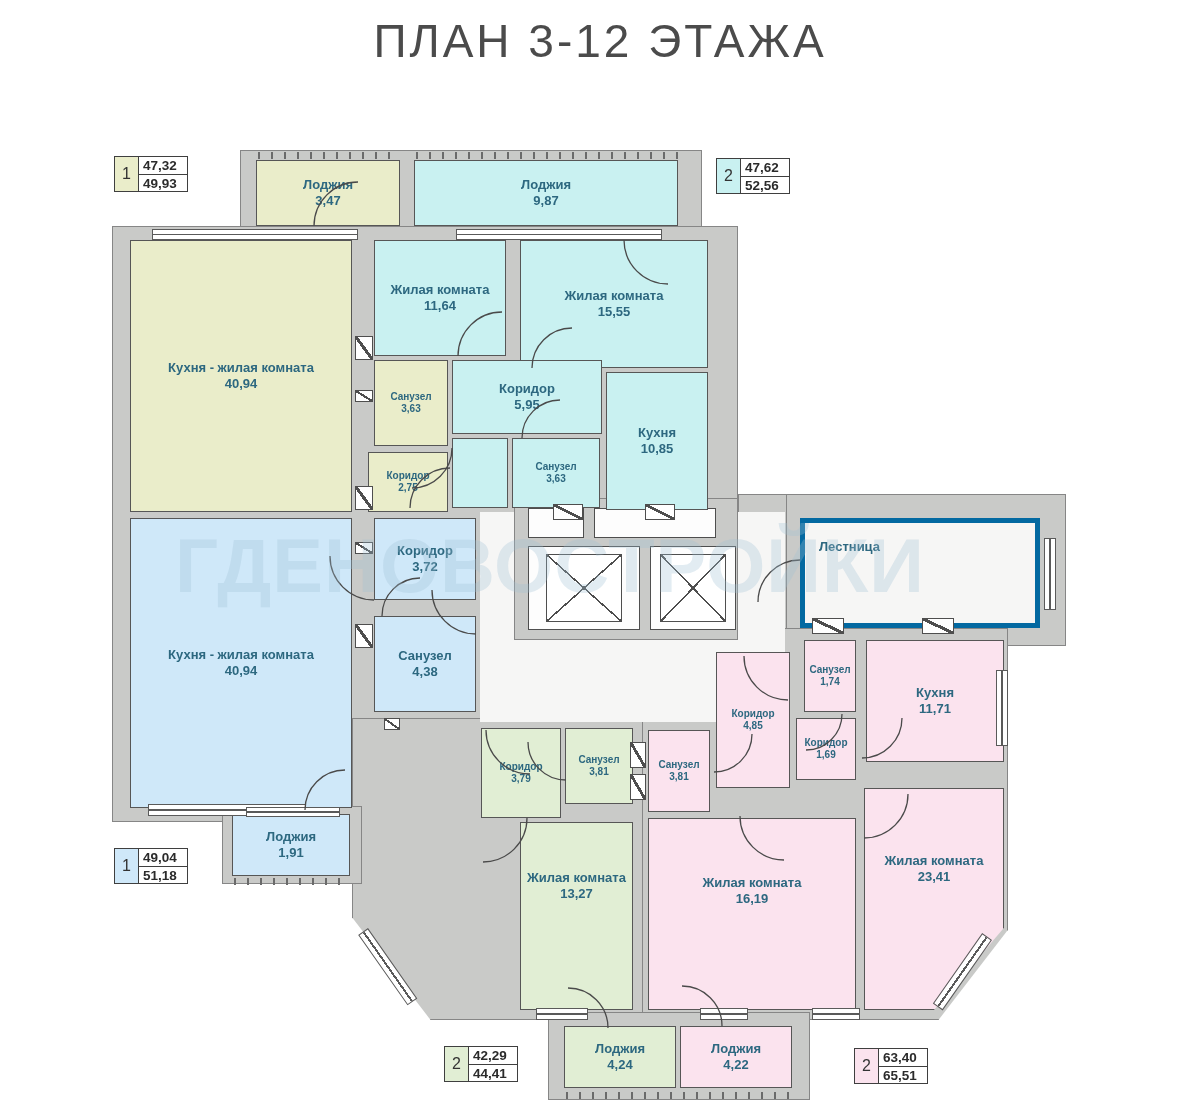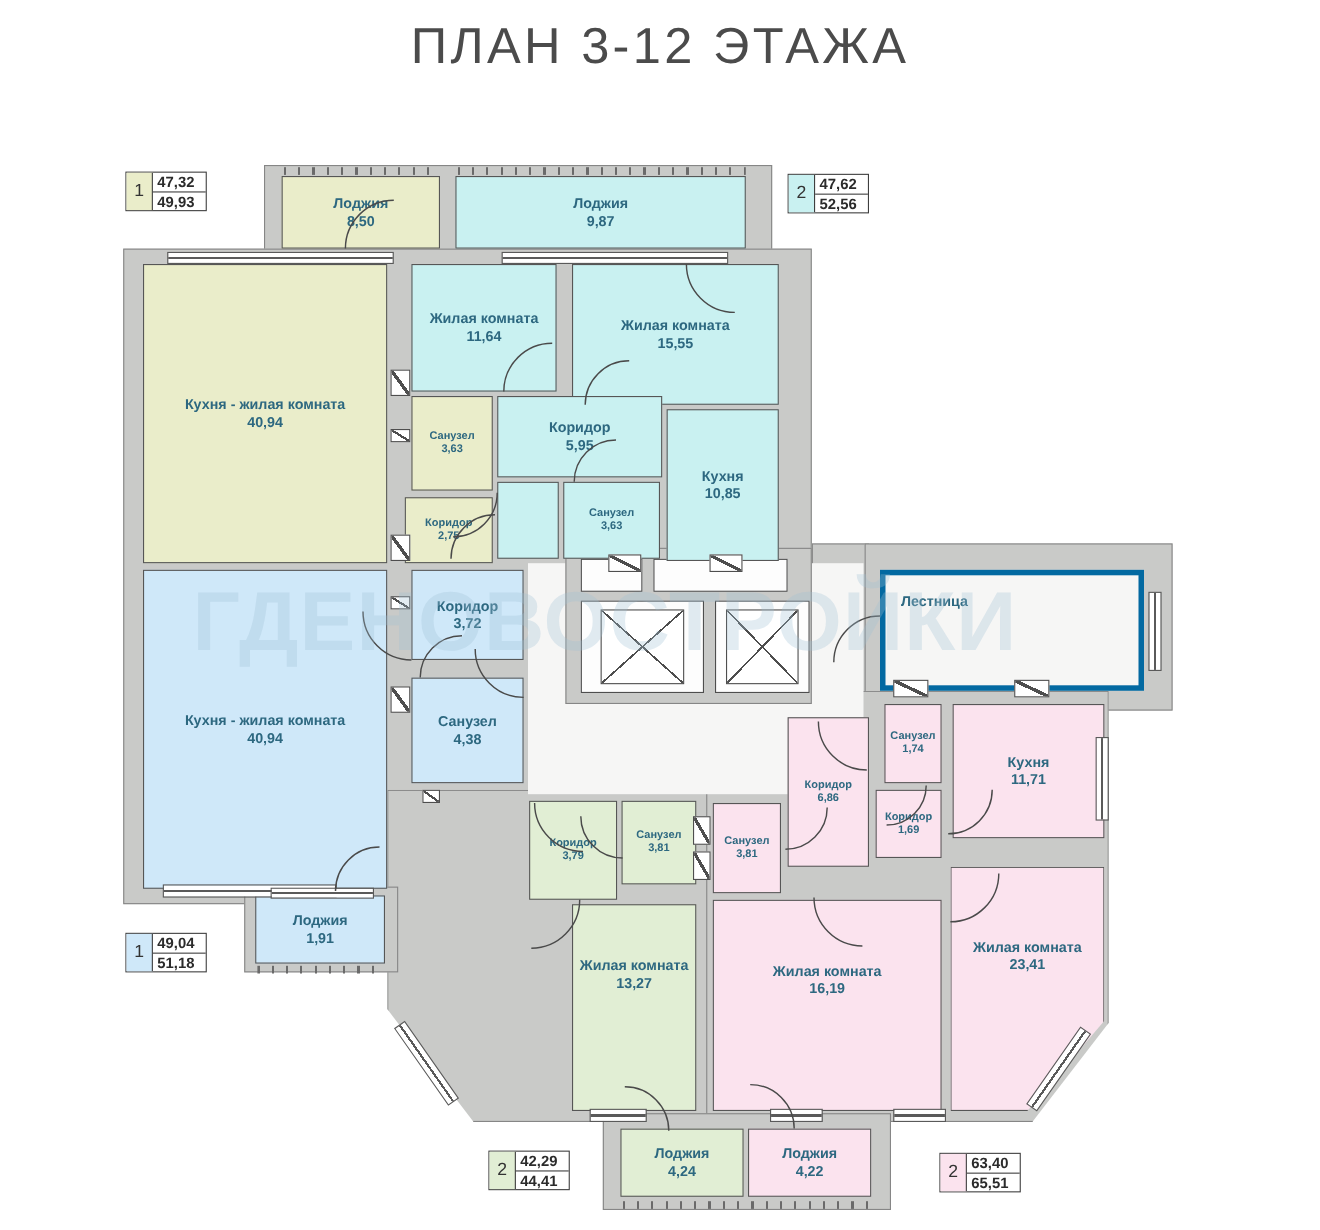--- a/index.html
+++ b/index.html
@@ -71,21 +71,21 @@
   <div class="ebox" style="left:528px;top:508px;width:56px;height:30px"></div>
   <div class="ebox" style="left:594px;top:508px;width:122px;height:30px"></div>
   <div class="ebox" style="left:528px;top:546px;width:112px;height:84px"></div>
   <div class="xbox" style="left:546px;top:554px;width:76px;height:68px"></div>
   <div class="ebox" style="left:650px;top:546px;width:86px;height:84px"></div>
   <div class="xbox" style="left:660px;top:554px;width:66px;height:68px"></div>
 
   <div class="room ay" style="left:256px;top:160px;width:144px;height:66px">
     <div class="rlabel">
         <span>Лоджия</span>
-        <span>8,50</span>
+        <span>3,47</span>
       </div>
     </div>
   <div class="room ay" style="left:130px;top:240px;width:222px;height:272px">
     <div class="rlabel">
         <span>Кухня - жилая комната</span>
         <span>40,94</span>
       </div>
     </div>
   <div class="room ay sm" style="left:374px;top:360px;width:74px;height:86px">
     <div class="rlabel">
@@ -179,21 +179,21 @@
     </div>
   <div class="room ap" style="left:866px;top:640px;width:138px;height:122px">
     <div class="rlabel">
         <span>Кухня</span>
         <span>11,71</span>
       </div>
     </div>
   <div class="room ap sm" style="left:716px;top:652px;width:74px;height:136px">
     <div class="rlabel">
         <span>Коридор</span>
-        <span>6,86</span>
+        <span>4,85</span>
       </div>
     </div>
   <div class="room ap sm" style="left:796px;top:718px;width:60px;height:62px">
     <div class="rlabel">
         <span>Коридор</span>
         <span>1,69</span>
       </div>
     </div>
   <div class="room ap sm" style="left:648px;top:730px;width:62px;height:82px">
     <div class="rlabel">

